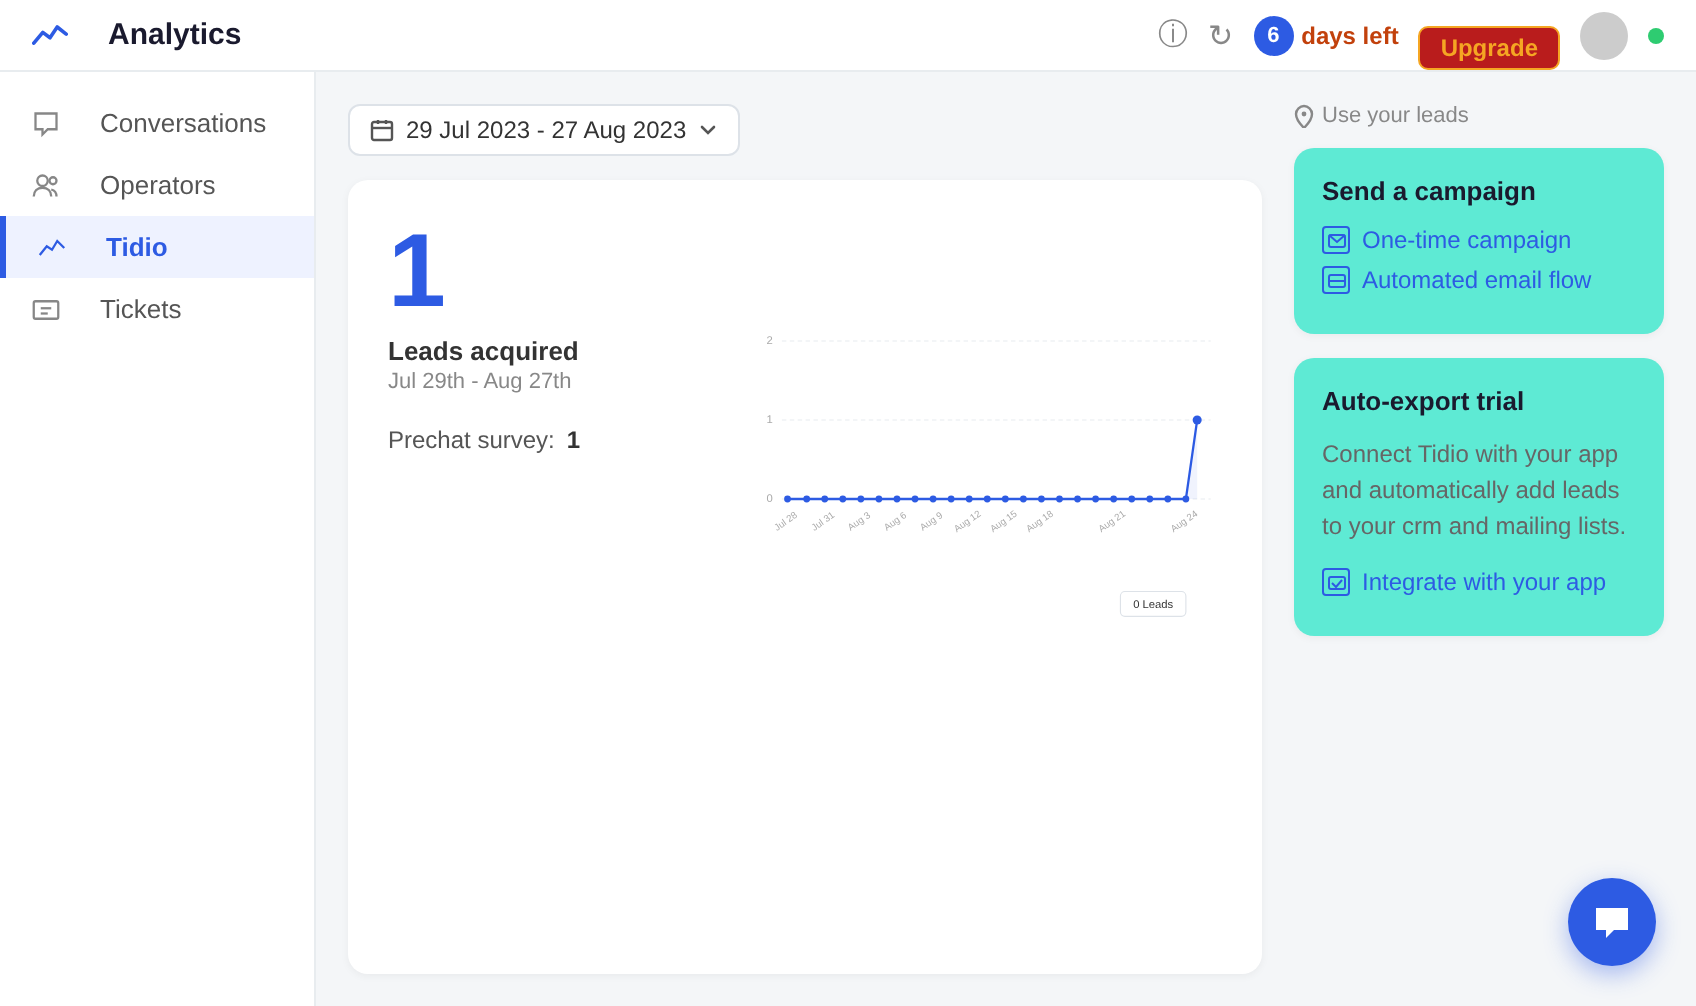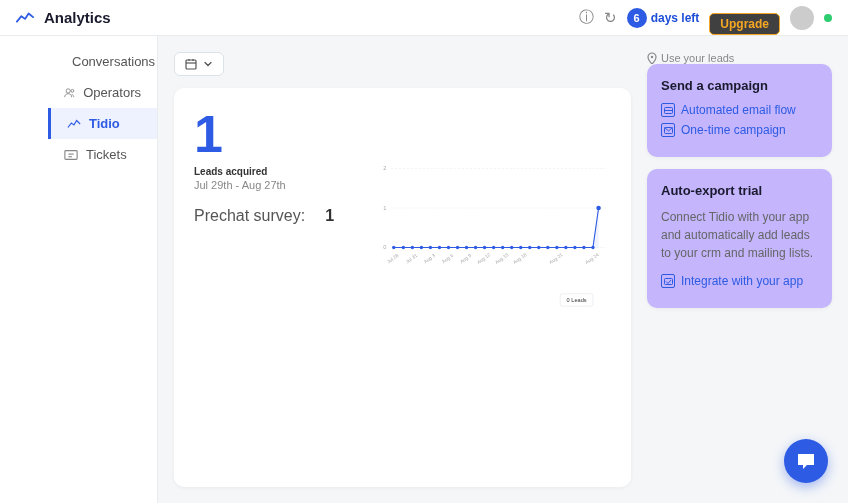--- a/index.html
+++ b/index.html
@@ -11,21 +11,21 @@
       background: #fff;
       border-bottom: 1px solid #e8ecef;
       display: flex;
       align-items: center;
       padding: 0 16px;
       gap: 10px;
     }
     .header-logo {
       display: flex;
       align-items: center;
-      gap: 10px;
+      gap: 20px;
       font-weight: 700;
       font-size: 15px;
       color: #1a1a2e;
     }
     .header-logo svg { width: 18px; height: 18px; }
     .header-spacer { flex: 1; }
     .header-right {
       display: flex;
       align-items: center;
       gap: 10px;
@@ -39,25 +39,25 @@
     }
     .trial-badge .days-num {
       width: 20px; height: 20px;
       border-radius: 50%;
       background: #2d5be3;
       color: #fff;
       font-size: 11px;
       font-weight: 700;
       display: flex; align-items: center; justify-content: center;
     }
-    .trial-badge strong { font-weight: 700; color: #1d4ed8; }
+    .trial-badge strong { font-weight: 700; color: #c2410c; }
     .upgrade-btn {
       border: 1.5px solid #f5a623;
       color: #f5a623;
-      background: #404040;
+      background: #b91c1c;
       border-radius: 5px;
       padding: 3px 10px;
       font-size: 12px;
       font-weight: 600;
       cursor: pointer;
       margin-top: 12px;
     }
     .avatar {
       width: 24px; height: 24px;
       border-radius: 50%;
@@ -84,27 +84,26 @@
     .sidebar {
       width: 158px;
       background: #fff;
       border-right: 1px solid #e8ecef;
       padding: 10px 0;
       flex-shrink: 0;
     }
     .sidebar-item {
       display: flex;
       align-items: center;
-      gap: 8px;
+      gap: 20px;
       padding: 8px 16px;
       font-size: 13px;
       color: #555;
       cursor: pointer;
       border-radius: 0;
-      margin-left: 48px;
     }
     .sidebar-item.active {
       background: #eef2ff;
       color: #2d5be3;
       font-weight: 600;
       border-left: 3px solid #2d5be3;
     }
     .sidebar-item .si-icon { width: 14px; height: 14px; opacity: 0.7; }
     .sidebar-item.active .si-icon { opacity: 1; }
 
@@ -154,36 +153,36 @@
     .leads-stat {
       min-width: 160px;
     }
     .leads-number {
       font-size: 52px;
       font-weight: 800;
       color: #2d5be3;
       line-height: 1;
     }
     .leads-label {
-      font-size: 10px;
+      font-size: 13px;
       font-weight: 600;
       color: #333;
       margin-top: 6px;
     }
     .leads-date {
       font-size: 11px;
       color: #888;
       margin-top: 2px;
     }
     .leads-breakdown {
       margin-top: 16px;
-      font-size: 16px;
+      font-size: 12px;
       color: #555;
       display: flex;
-      gap: 20px;
+      gap: 6px;
     }
     .leads-breakdown .val { font-weight: 600; color: #333; }
 
     .chart-area {
       flex: 1;
       position: relative;
     }
 
     
     .chart-svg {
@@ -200,24 +199,25 @@
       gap: 0;
       padding-top: 0;
     }
 
     .use-leads-label {
       font-size: 11px;
       color: #888;
       display: flex;
       align-items: flex-start;
       gap: 4px;
+      margin-bottom: 10px;
     }
 
     .panel-card {
-      background: #c4b5fd;
+      background: #5eead4;
       border-radius: 10px;
       padding: 14px;
       margin-bottom: 12px;
       box-shadow: 0 1px 4px rgba(0,0,0,0.05);
     }
 
     .panel-card-title {
       font-size: 13px;
       font-weight: 700;
       color: #1a1a2e;
@@ -325,20 +325,21 @@
   <div class="main">
     <div class="main-left">
 
       <div class="date-picker">
         <svg width="12" height="12" viewBox="0 0 12 12" fill="none" stroke="#555" stroke-width="1.2">
           <rect x="1" y="2" width="10" height="9" rx="1"></rect>
           <line x1="1" y1="5" x2="11" y2="5"></line>
           <line x1="4" y1="1" x2="4" y2="3"></line>
           <line x1="8" y1="1" x2="8" y2="3"></line>
         </svg>
+        <span>29 Jul 2023 - 27 Aug 2023</span>
         <svg width="10" height="10" viewBox="0 0 10 10" fill="none">
           <polyline points="2,3.5 5,6.5 8,3.5" stroke="#555" stroke-width="1.3" stroke-linecap="round"></polyline>
         </svg>
       </div>
 
       <div class="chart-card">
         <div class="chart-top">
           <div class="leads-stat">
             <div class="leads-number">1</div>
             <div class="leads-label">Leads acquired</div>
@@ -417,33 +418,33 @@
         </svg>
         <span>Use your leads</span>
       </div>
 
       <div class="panel-card">
         <div class="panel-card-title">Send a campaign</div>
         <div class="panel-link">
           <div class="panel-link-icon">
             <svg width="9" height="7" viewBox="0 0 9 7" fill="none">
                 <rect x="0.5" y="0.5" width="8" height="6" rx="1" stroke="#2d5be3" stroke-width="1"></rect>
-                <line x1="0.5" y1="3.5" x2="8.5" y2="3.5" stroke="#2d5be3" stroke-width="1"></line>
+                <polyline points="0.5,0.5 4.5,4 8.5,0.5" stroke="#2d5be3" stroke-width="1" fill="none"></polyline>
               </svg>
           </div>
-          <span>Automated email flow</span>
+          <span>One-time campaign</span>
         </div>
         <div class="panel-link">
           <div class="panel-link-icon">
             <svg width="9" height="7" viewBox="0 0 9 7" fill="none">
                 <rect x="0.5" y="0.5" width="8" height="6" rx="1" stroke="#2d5be3" stroke-width="1"></rect>
-                <polyline points="0.5,0.5 4.5,4 8.5,0.5" stroke="#2d5be3" stroke-width="1" fill="none"></polyline>
+                <line x1="0.5" y1="3.5" x2="8.5" y2="3.5" stroke="#2d5be3" stroke-width="1"></line>
               </svg>
           </div>
-          <span>One-time campaign</span>
+          <span>Automated email flow</span>
         </div>
       </div>
 
       <div class="panel-card">
         <div class="panel-card-title">Auto-export trial</div>
         <div class="panel-desc">Connect Tidio with your app and automatically add leads to your crm and mailing lists.</div>
         <div class="panel-link">
           <div class="panel-link-icon">
             <svg width="9" height="7" viewBox="0 0 9 7" fill="none">
                 <rect x="0.5" y="0.5" width="8" height="6" rx="1" stroke="#2d5be3" stroke-width="1"></rect>

